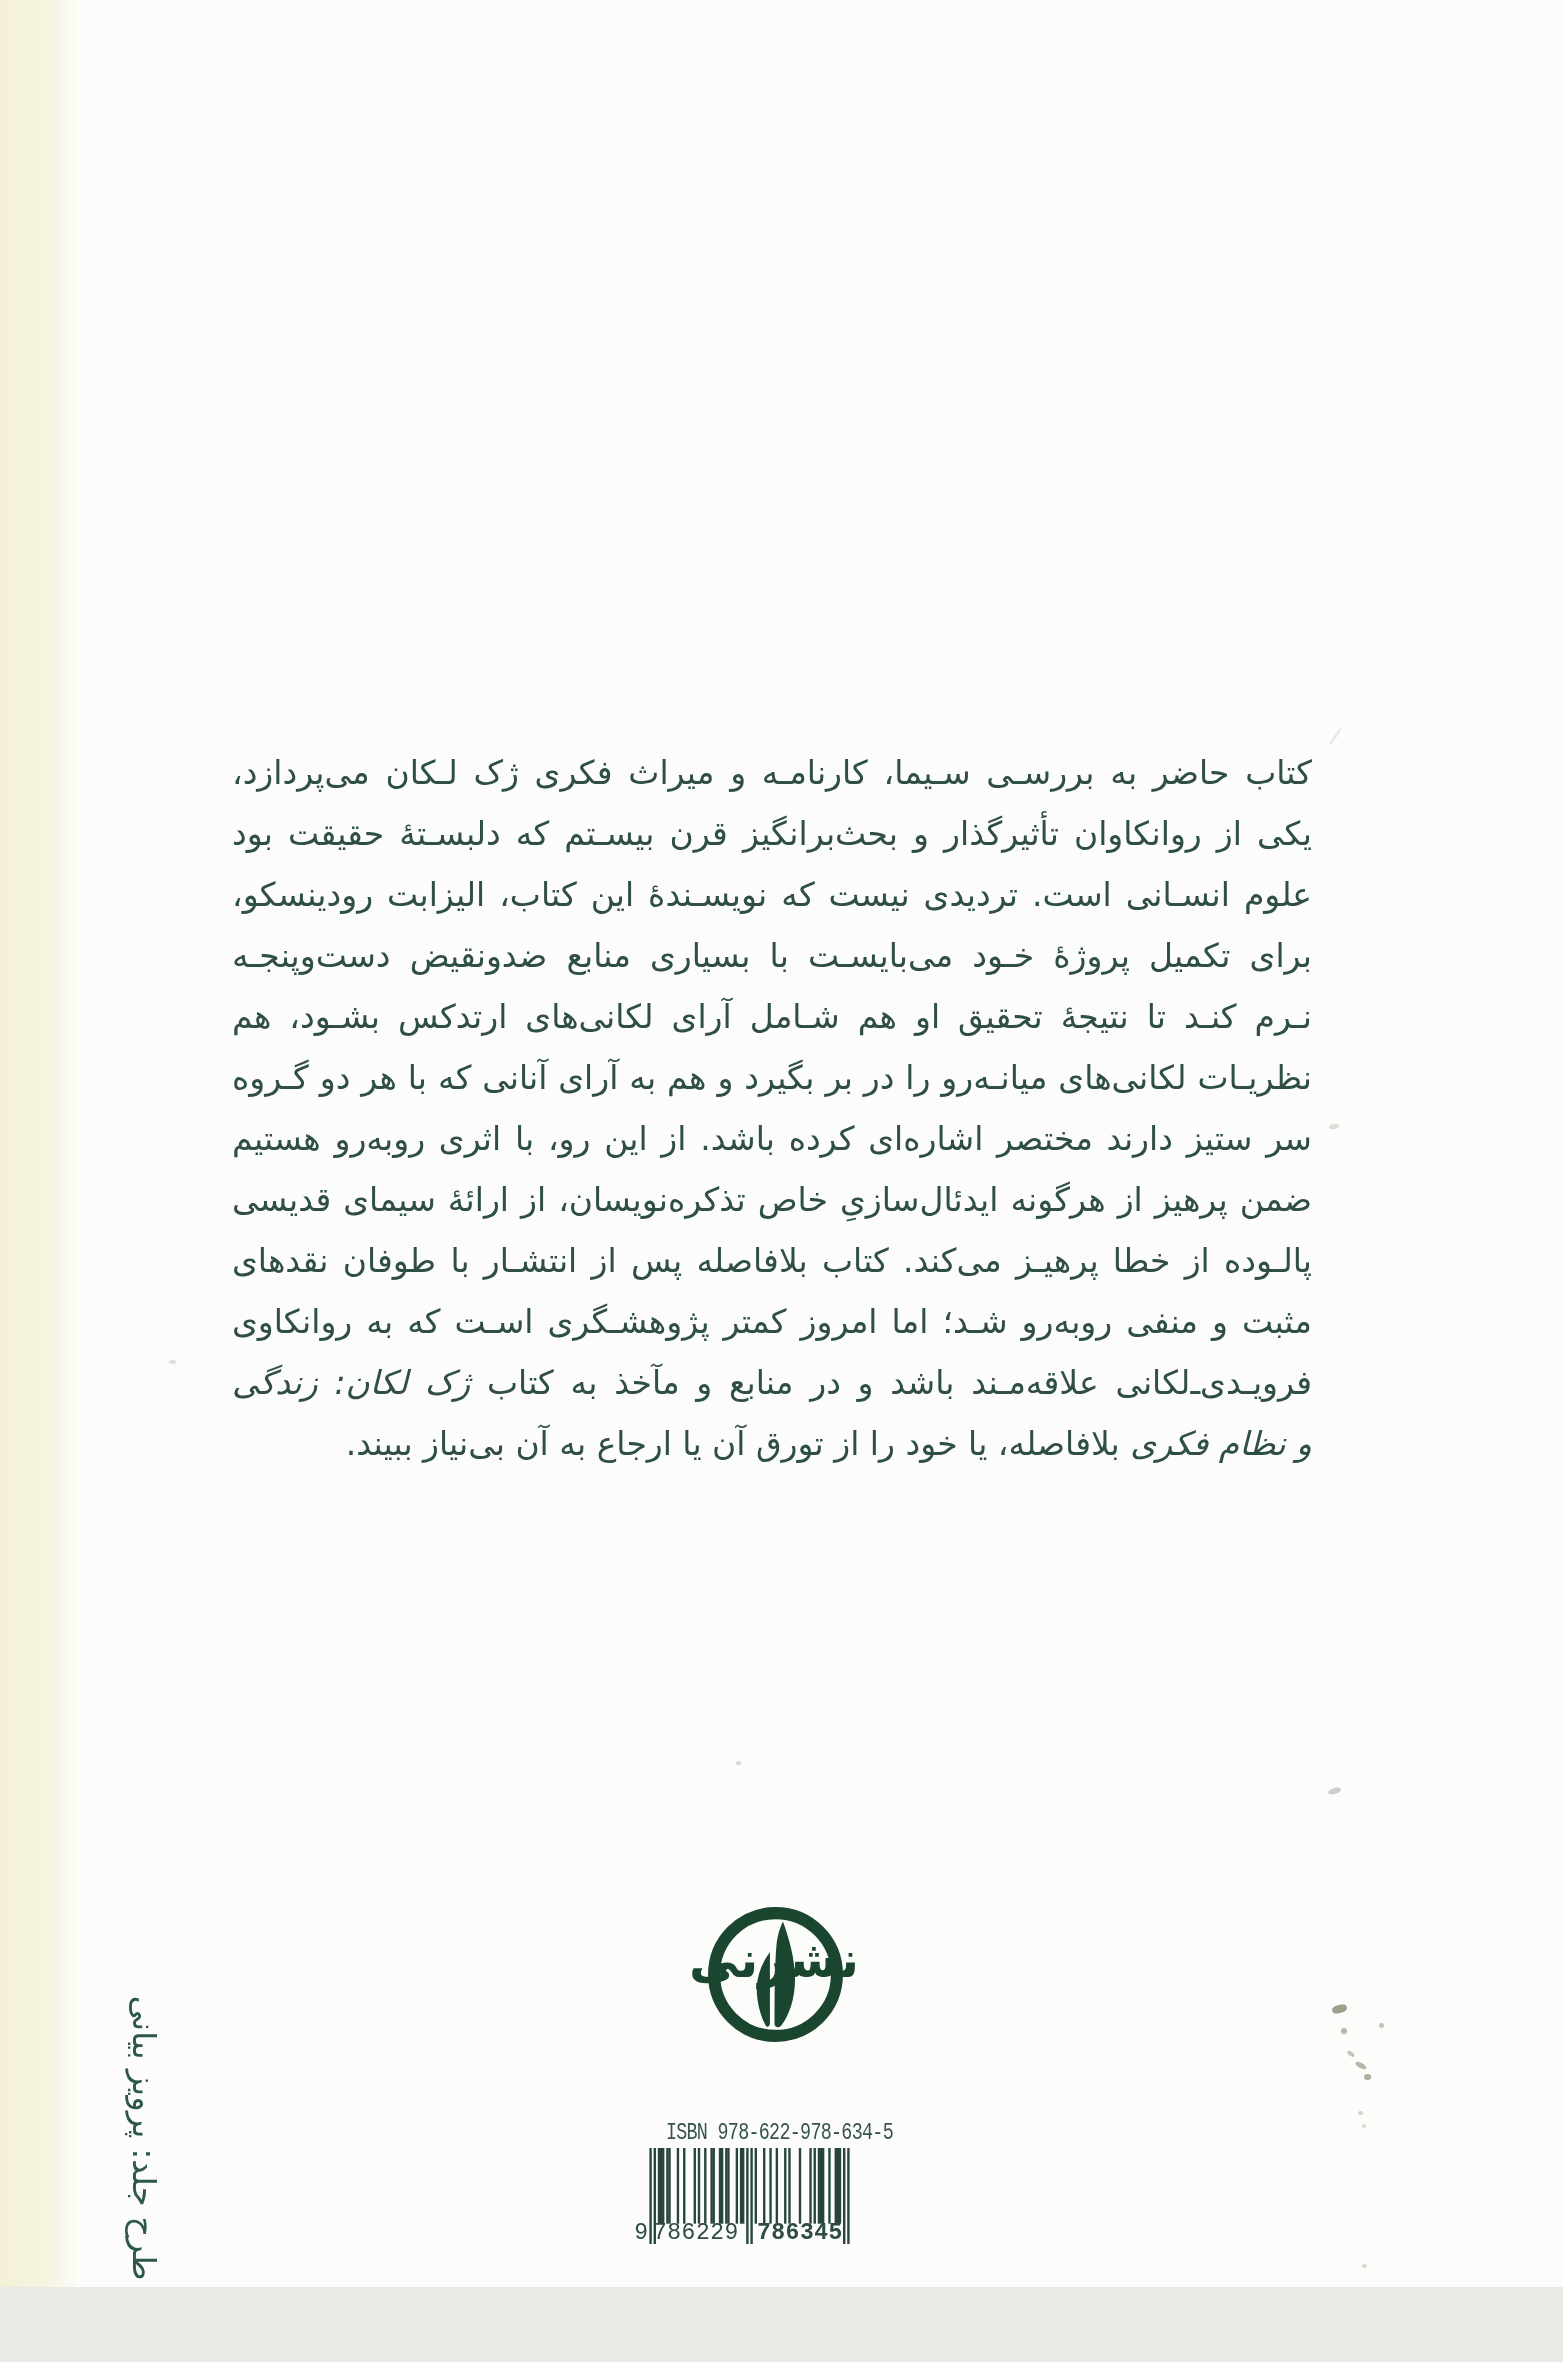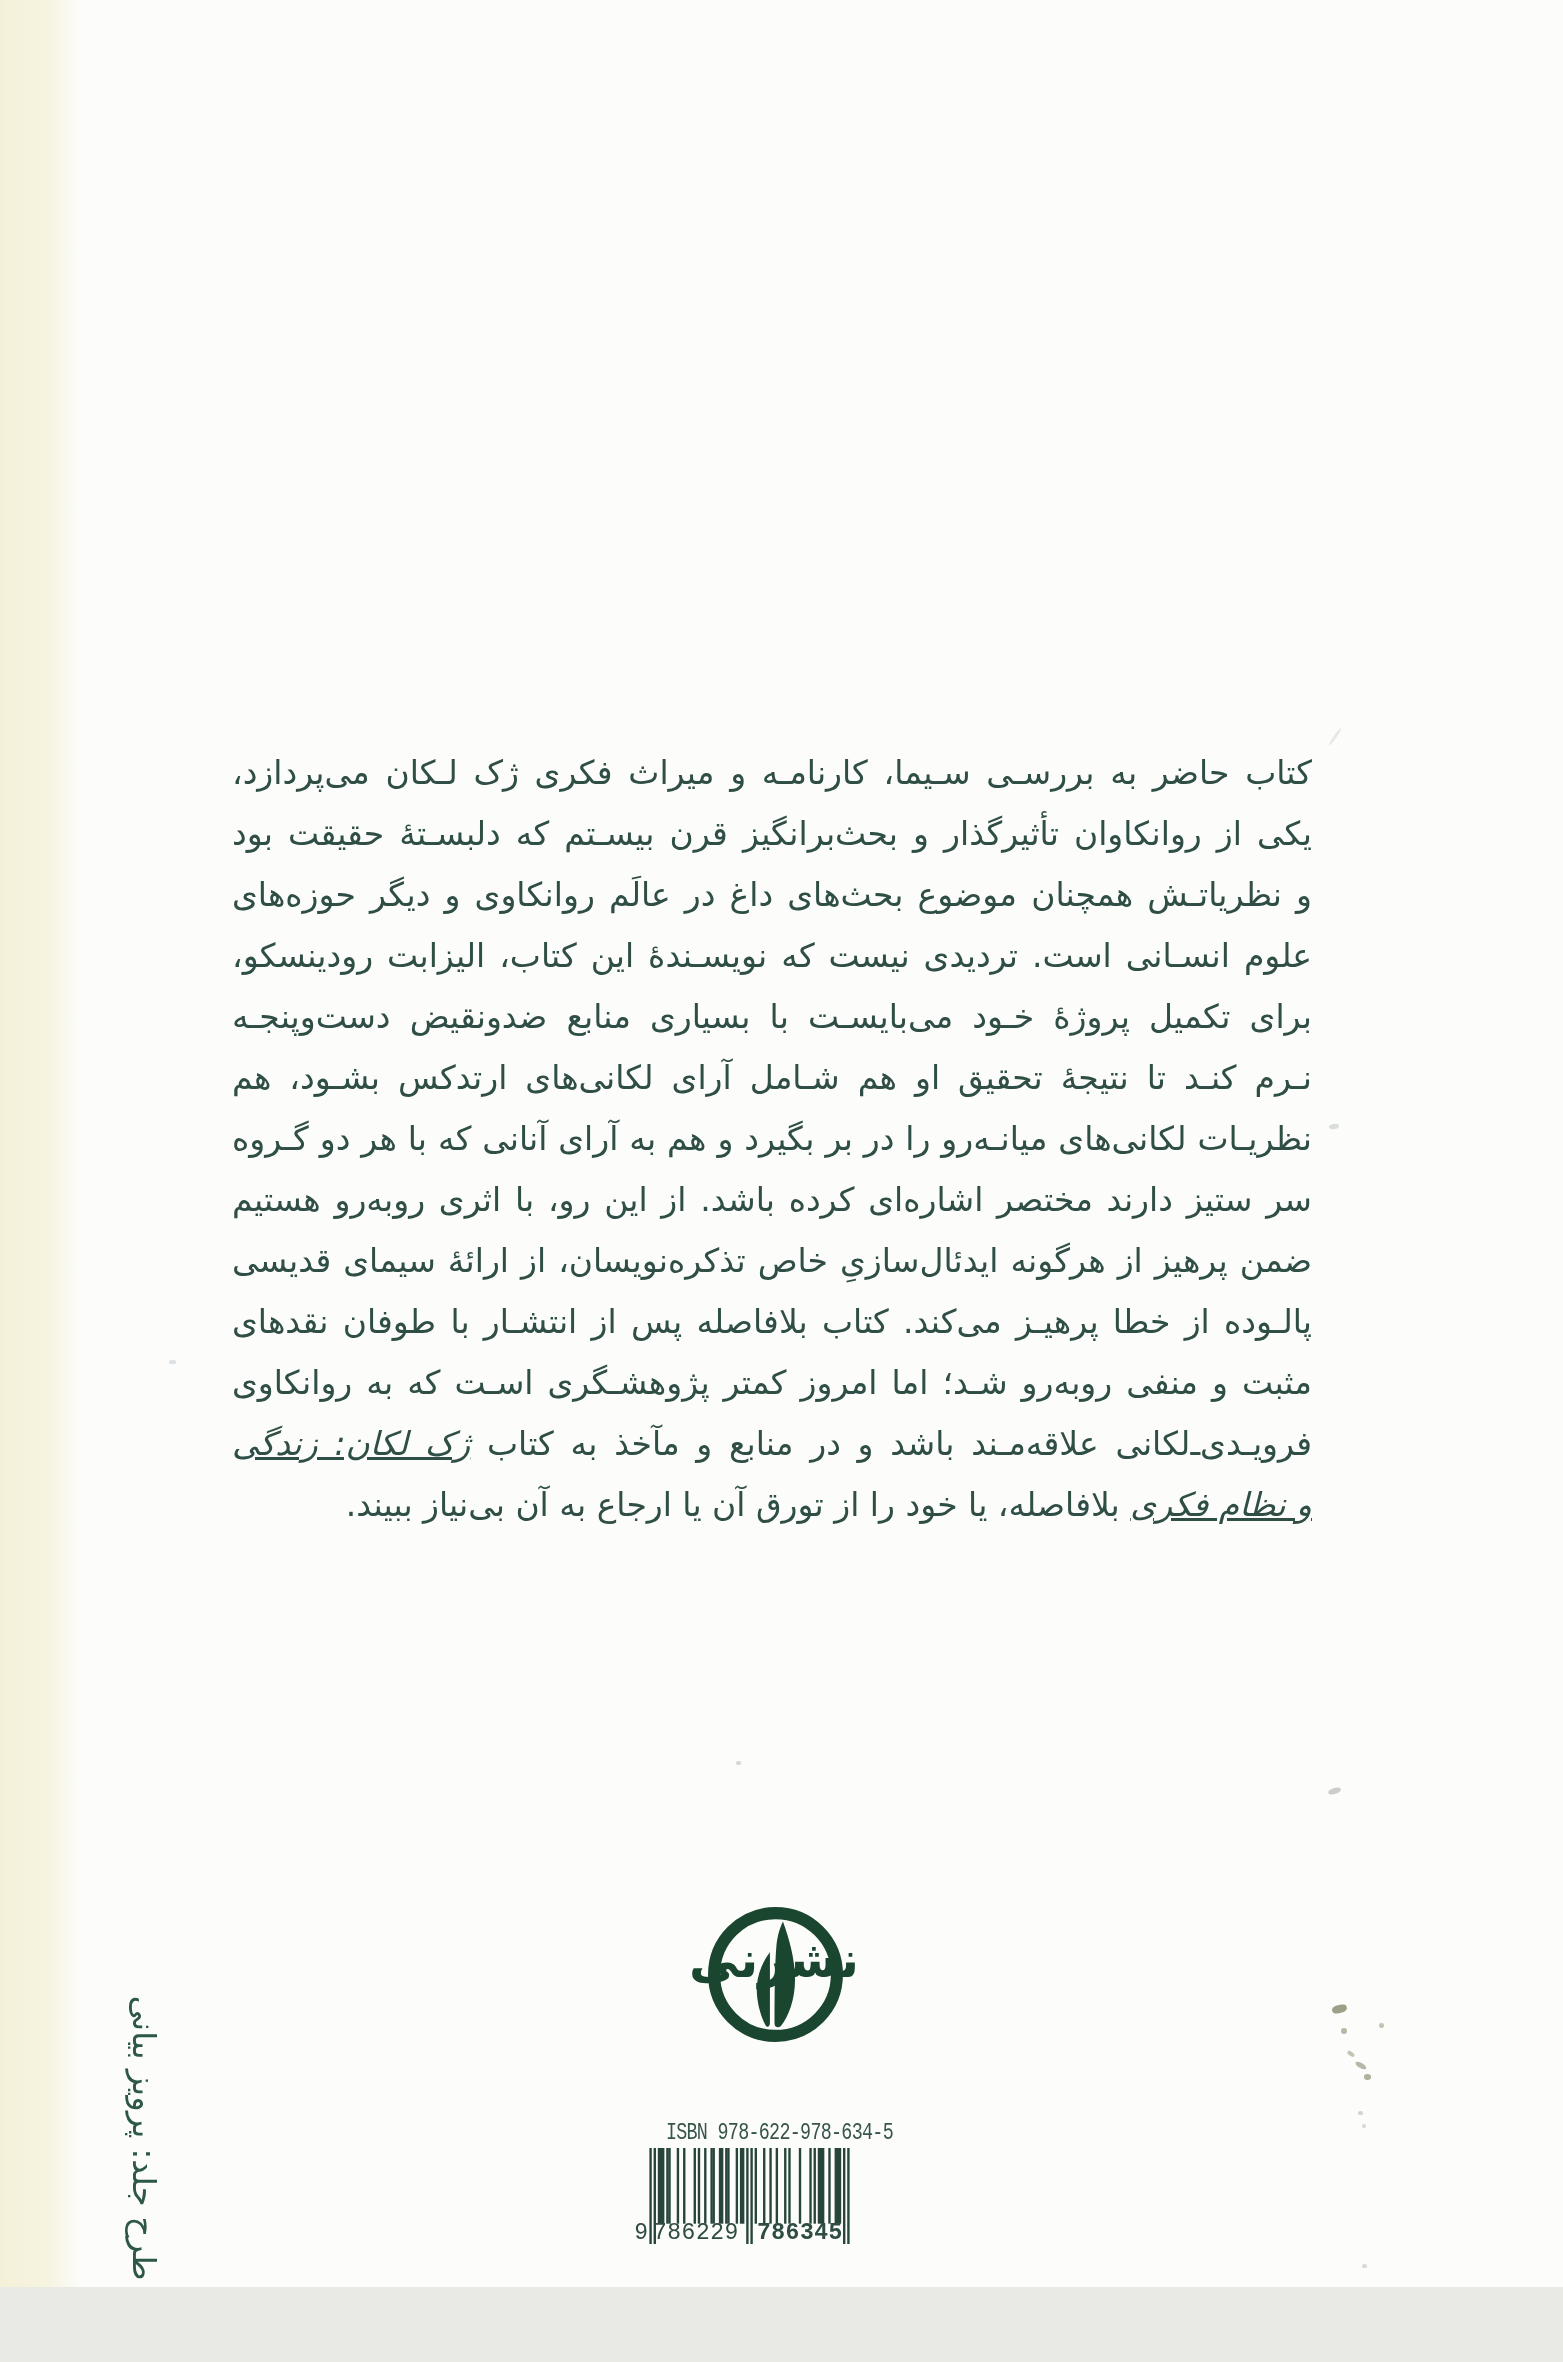--- a/index.html
+++ b/index.html
@@ -20,21 +20,21 @@
   
   .blurb {
     position:absolute; top:742px; left:232px; width:1080px;
     direction:rtl; color:#2f4e45; font-size:33px;
   }
   .bline {
     height:61px; line-height:61px; overflow:hidden;
     text-align:justify; text-align-last:justify;
   }
   .bline.last { text-align-last:right; }
-  .it { font-style:italic;text-decoration:underline; }
+  .it { font-style:italic; }
 
   
   .logo-svg { position:absolute; left:702px; top:1901px; }
   .logo-svg .ring { fill:none; stroke:#1a452f; stroke-width:13px; }
   .logo-svg .leaf { fill:#1a452f; }
   .logotype {
     position:absolute; left:692px; top:1930px; width:167px;
     text-align:center; font-size:50px; font-weight:bold;
     color:#1a452f; direction:rtl; line-height:1.2; white-space:nowrap;
   }
@@ -84,21 +84,20 @@
 </head>
 <body>
 
 <div class="page">
 
   <div class="left-strip"></div>
 
   <div class="blurb" dir="rtl">
     <div class="bline">کتاب حاضر به بررسـی سـیما، کارنامـه و میراث فکری ژک لـکان می‌پردازد،</div>
     <div class="bline">یکی از روانکاوان تأثیرگذار و بحث‌برانگیز قرن بیسـتم که دلبسـتهٔ حقیقت بود</div>
-    <div class="bline">و نظریاتـش همچنان موضوع بحث‌های داغ در عالَم روانکاوی و دیگر حوزه‌های</div>
     <div class="bline">علوم انسـانی است. تردیدی نیست که نویسـندهٔ این کتاب، الیزابت رودینسکو،</div>
     <div class="bline">برای تکمیل پروژهٔ خـود می‌بایسـت با بسیاری منابع ضدونقیض دست‌وپنجـه</div>
     <div class="bline">نـرم کنـد تا نتیجهٔ تحقیق او هم شـامل آرای لکانی‌های ارتدکس بشـود، هم</div>
     <div class="bline">نظریـات لکانی‌های میانـه‌رو را در بر بگیرد و هم به آرای آنانی که با هر دو گـروه</div>
     <div class="bline">سر ستیز دارند مختصر اشاره‌ای کرده باشد. از این رو، با اثری روبه‌رو هستیم که،</div>
     <div class="bline">ضمن پرهیز از هرگونه ایدئال‌سازیِ خاص تذکره‌نویسان، از ارائهٔ سیمای قدیسی</div>
     <div class="bline">پالـوده از خطا پرهیـز می‌کند. کتاب بلافاصله پس از انتشـار با طوفان نقدهای</div>
     <div class="bline">مثبت و منفی روبه‌رو شـد؛ اما امروز کمتر پژوهشـگری اسـت که به روانکاوی</div>
     <div class="bline"><span>فرویـدی‌ـ‌لکانی علاقه‌مـند باشد و در منابع و مآخذ به کتاب </span><i class="it">ژک لکان: زندگی</i></div>
     <div class="bline last"><i class="it">و نظام فکری</i><span> بلافاصله، یا خود را از تورق آن یا ارجاع به آن بی‌نیاز ببیند.</span></div>

